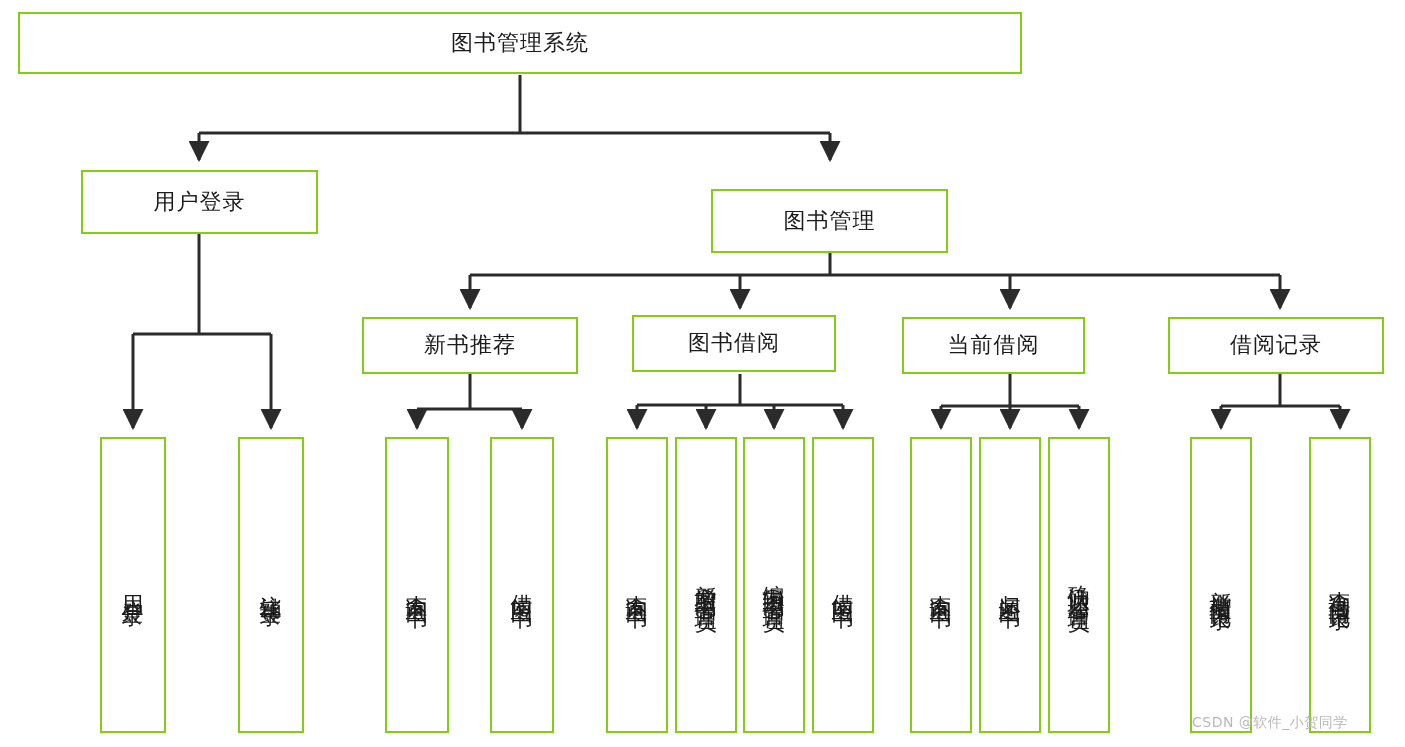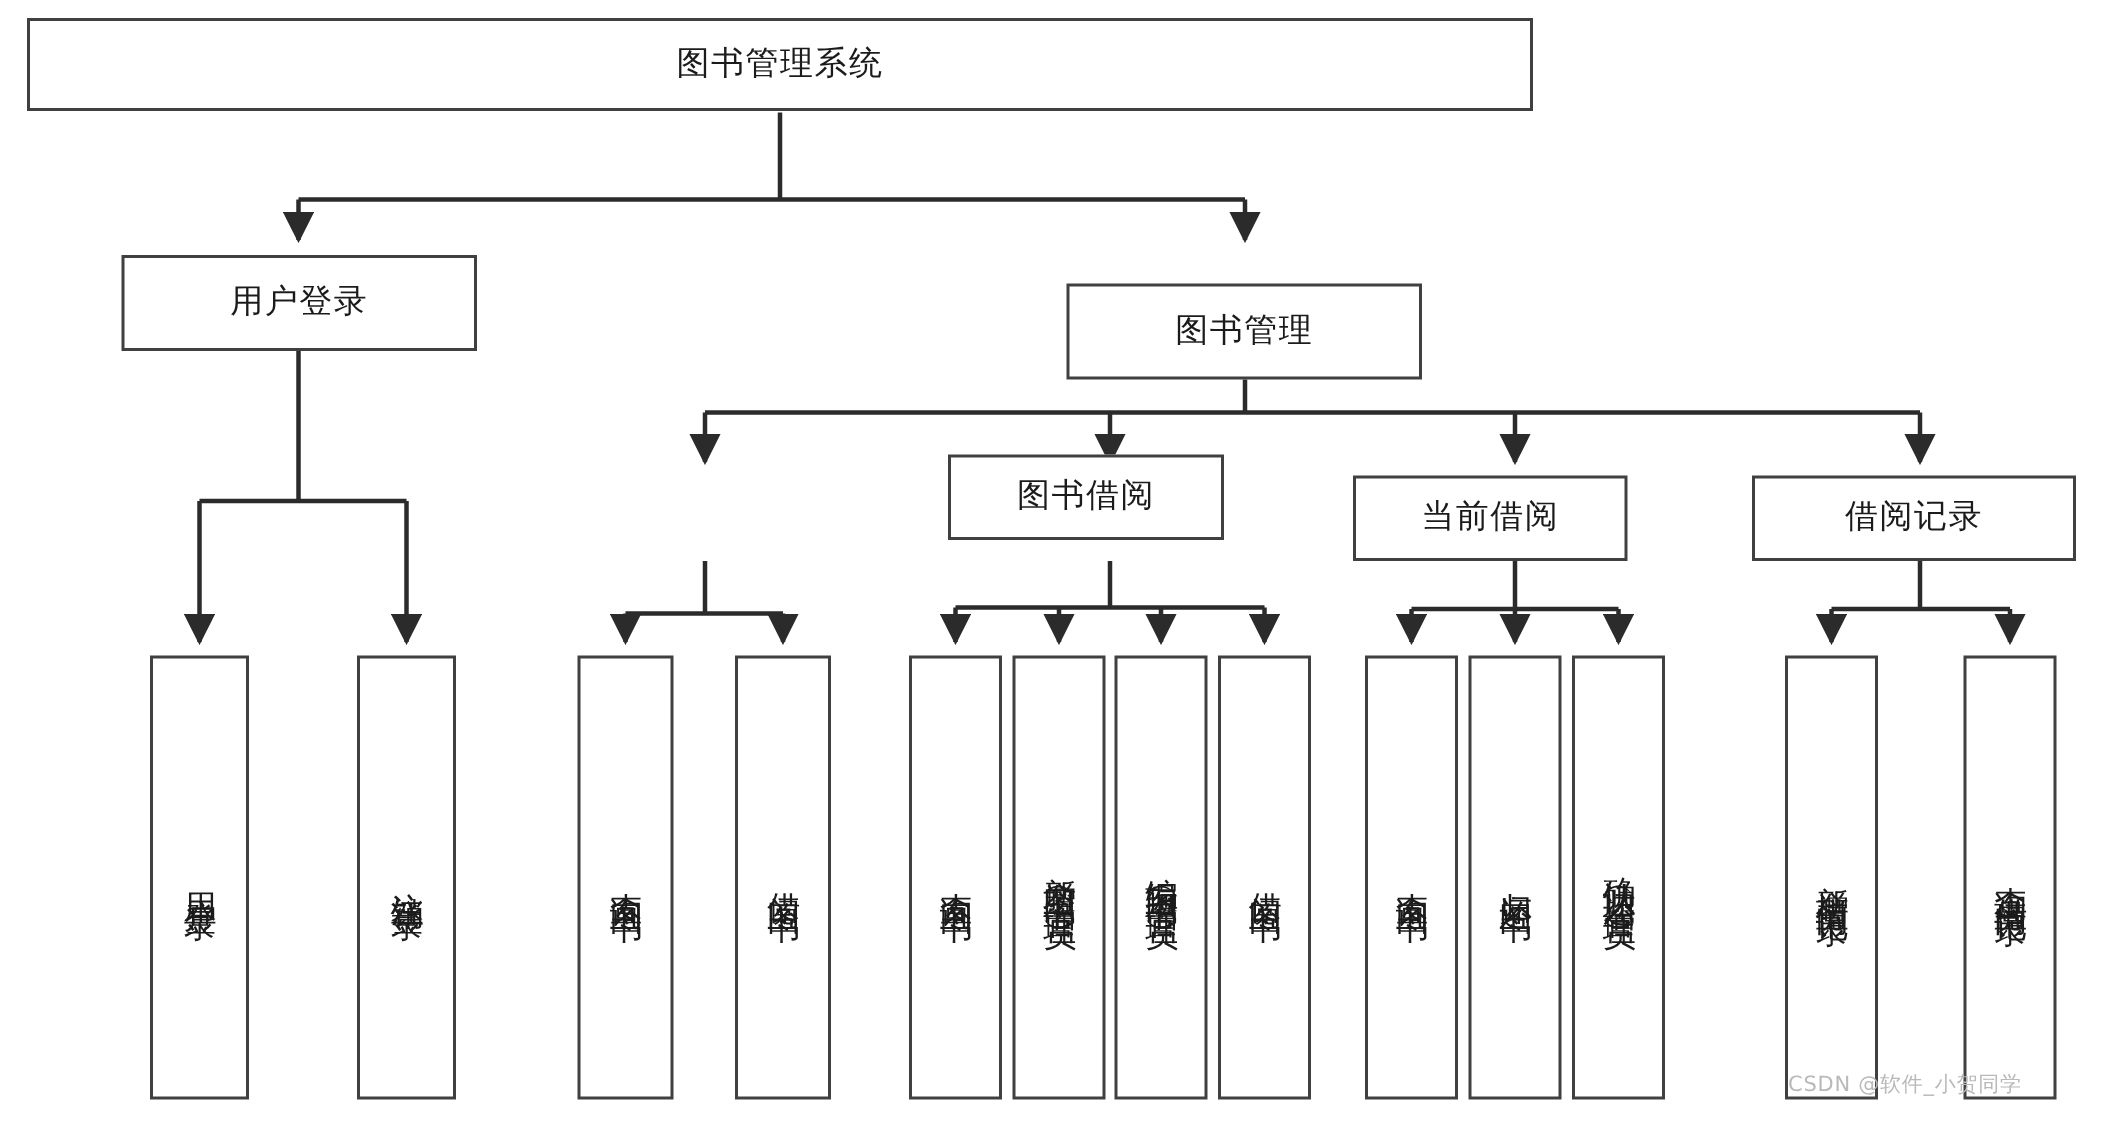--- a/index.html
+++ b/index.html
@@ -20,21 +20,21 @@
     left: 0;
     top: 0;
     width: 1405px;
     height: 747px;
     pointer-events: none;
   }
   .node {
     position: absolute;
     box-sizing: border-box;
     background: #ffffff;
-    border: 2px solid #404040;
+    border: 2px solid #84cc16;
     display: flex;
     align-items: center;
     justify-content: center;
   }
   .node-h .label {
     font-size: 22px;
     color: #1b1b1b;
     line-height: 1.1;
     letter-spacing: 1px;
     white-space: nowrap;
@@ -123,22 +123,25 @@
   </div>
 
   <div class="node node-h" style="left:81px; top:170px; width:237px; height:64px;">
     <span class="label">用户登录</span>
   </div>
 
   <div class="node node-h" style="left:711px; top:170px; width:237px; height:64px;margin-top:19px;">
     <span class="label">图书管理</span>
   </div>
 
-
-  <div class="node node-h" style="left:632px; top:303px; width:184px; height:57px;">
+  <div class="node node-h" style="left:362px; top:317px; width:216px; height:57px;">
+    <span class="label">新书推荐</span>
+  </div>
+
+  <div class="node node-h" style="left:632px; top:315px; width:204px; height:57px;">
     <span class="label">图书借阅</span>
   </div>
 
   <div class="node node-h" style="left:902px; top:317px; width:183px; height:57px;">
     <span class="label">当前借阅</span>
   </div>
 
   <div class="node node-h" style="left:1168px; top:317px; width:216px; height:57px;">
     <span class="label">借阅记录</span>
   </div>

